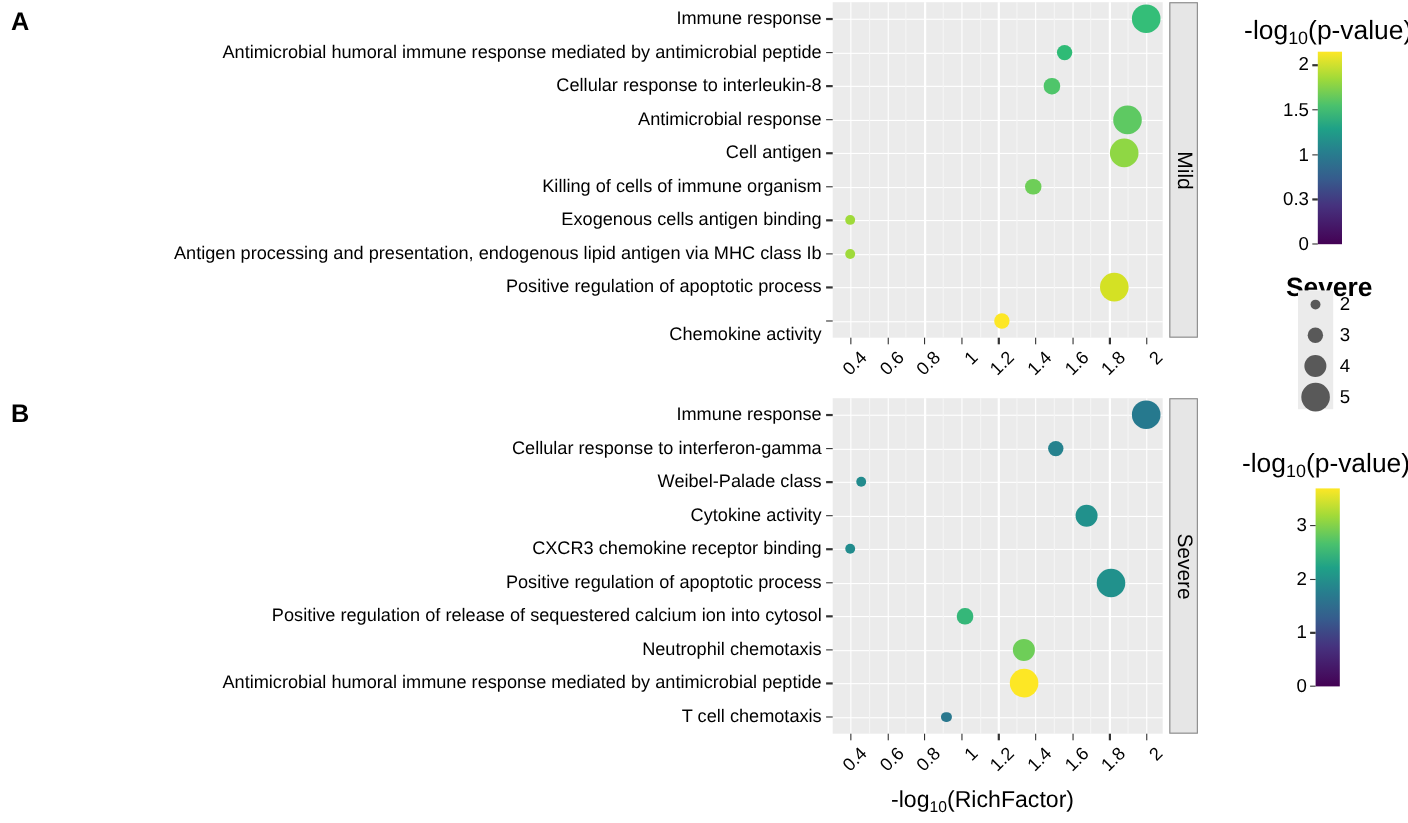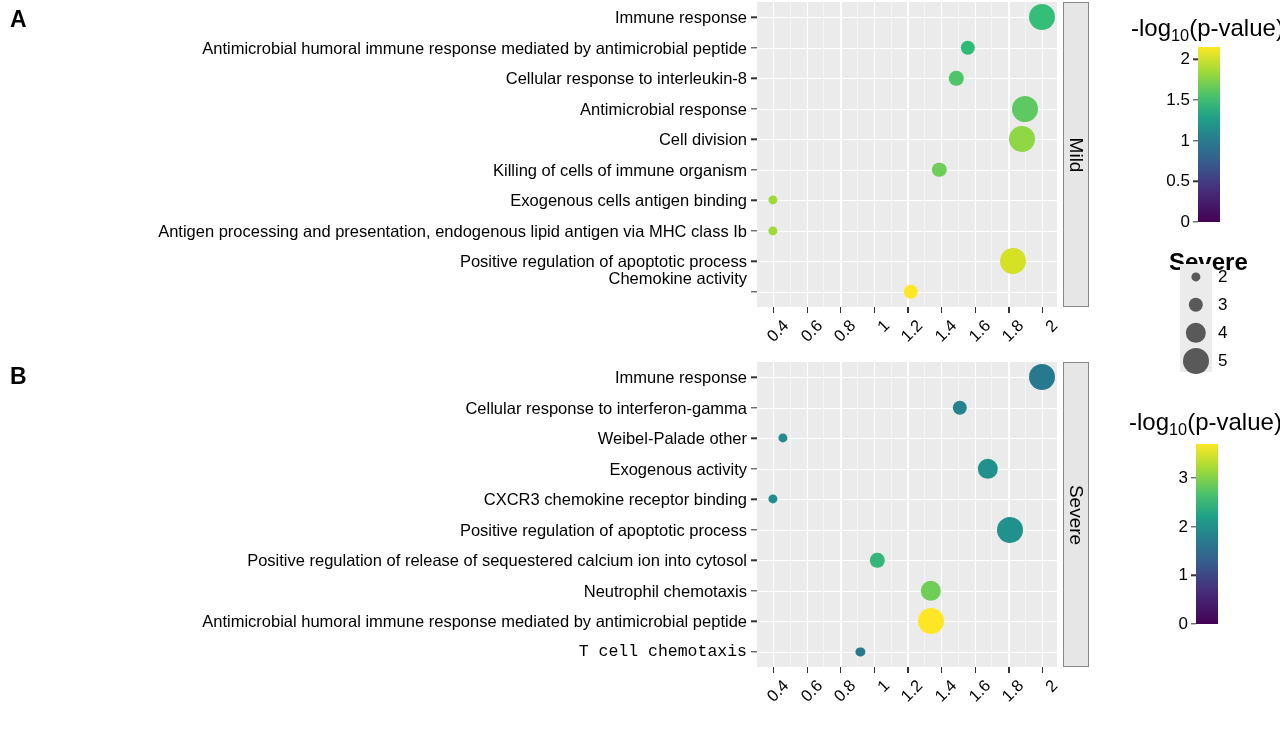--- a/index.html
+++ b/index.html
@@ -125,31 +125,31 @@
   </div>
   <div id="ylabsA">
       <div class="ylab" style="top: 17.25px; width: 747px; left: 0px;">Immune response</div>
       <div class="ytick" style="top: 17.25px; left: 751px;"></div>
       <div class="ylab" style="top: 47.75px; width: 747px; left: 0px;">Antimicrobial humoral immune response mediated by antimicrobial peptide</div>
       <div class="ytick" style="top: 47.75px; left: 751px;"></div>
       <div class="ylab" style="top: 78.25px; width: 747px; left: 0px;">Cellular response to interleukin-8</div>
       <div class="ytick" style="top: 78.25px; left: 751px;"></div>
       <div class="ylab" style="top: 108.75px; width: 747px; left: 0px;">Antimicrobial response</div>
       <div class="ytick" style="top: 108.75px; left: 751px;"></div>
-      <div class="ylab" style="top: 139.25px; width: 747px; left: 0px;">Cell division</div>
+      <div class="ylab" style="top: 139.25px; width: 747px; left: 0px;">Cell antigen</div>
       <div class="ytick" style="top: 139.25px; left: 751px;"></div>
       <div class="ylab" style="top: 169.75px; width: 747px; left: 0px;">Killing of cells of immune organism</div>
       <div class="ytick" style="top: 169.75px; left: 751px;"></div>
       <div class="ylab" style="top: 200.25px; width: 747px; left: 0px;">Exogenous cells antigen binding</div>
       <div class="ytick" style="top: 200.25px; left: 751px;"></div>
       <div class="ylab" style="top: 230.75px; width: 747px; left: 0px;">Antigen processing and presentation, endogenous lipid antigen via MHC class Ib</div>
       <div class="ytick" style="top: 230.75px; left: 751px;"></div>
       <div class="ylab" style="top: 261.25px; width: 747px; left: 0px;">Positive regulation of apoptotic process</div>
       <div class="ytick" style="top: 261.25px; left: 751px;"></div>
-      <div class="ylab" style="top: 278px; width: 747px; left: 0px;">Chemokine activity</div>
+      <div class="ylab" style="top: 304px; width: 747px; left: 0px;">Chemokine activity</div>
       <div class="ytick" style="top: 291.75px; left: 751px;"></div>
     </div>
   <div id="xaxisA">
       <div class="xtick" style="left: 772.966px; top: 307px;"></div>
       <div class="xlab" style="left: 658.966px; top: 316px; width: 120px;">0.4</div>
       <div class="xtick" style="left: 806.58px; top: 307px;"></div>
       <div class="xlab" style="left: 692.58px; top: 316px; width: 120px;">0.6</div>
       <div class="xtick" style="left: 840.193px; top: 307px;"></div>
       <div class="xlab" style="left: 726.193px; top: 316px; width: 120px;">0.8</div>
       <div class="xtick" style="left: 873.807px; top: 307px;"></div>
@@ -210,35 +210,35 @@
       <div class="gridline v" style="left: 284.874px;"></div>
     </div>
   <div class="strip" id="stripB" style="left: 1063px; top: 362px; width: 26px; height: 305px;">
     <span>Severe</span>
   </div>
   <div id="ylabsB">
       <div class="ylab" style="top: 377.25px; width: 747px; left: 0px;">Immune response</div>
       <div class="ytick" style="top: 377.25px; left: 751px;"></div>
       <div class="ylab" style="top: 407.75px; width: 747px; left: 0px;">Cellular response to interferon-gamma</div>
       <div class="ytick" style="top: 407.75px; left: 751px;"></div>
-      <div class="ylab" style="top: 438.25px; width: 747px; left: 0px;">Weibel-Palade other</div>
+      <div class="ylab" style="top: 438.25px; width: 747px; left: 0px;">Weibel-Palade class</div>
       <div class="ytick" style="top: 438.25px; left: 751px;"></div>
-      <div class="ylab" style="top: 468.75px; width: 747px; left: 0px;">Exogenous activity</div>
+      <div class="ylab" style="top: 468.75px; width: 747px; left: 0px;">Cytokine activity</div>
       <div class="ytick" style="top: 468.75px; left: 751px;"></div>
       <div class="ylab" style="top: 499.25px; width: 747px; left: 0px;">CXCR3 chemokine receptor binding</div>
       <div class="ytick" style="top: 499.25px; left: 751px;"></div>
       <div class="ylab" style="top: 529.75px; width: 747px; left: 0px;">Positive regulation of apoptotic process</div>
       <div class="ytick" style="top: 529.75px; left: 751px;"></div>
       <div class="ylab" style="top: 560.25px; width: 747px; left: 0px;">Positive regulation of release of sequestered calcium ion into cytosol</div>
       <div class="ytick" style="top: 560.25px; left: 751px;"></div>
       <div class="ylab" style="top: 590.75px; width: 747px; left: 0px;">Neutrophil chemotaxis</div>
       <div class="ytick" style="top: 590.75px; left: 751px;"></div>
       <div class="ylab" style="top: 621.25px; width: 747px; left: 0px;">Antimicrobial humoral immune response mediated by antimicrobial peptide</div>
       <div class="ytick" style="top: 621.25px; left: 751px;"></div>
-      <div class="ylab" style="top: 651.75px; width: 747px; left: 0px; font-family: Liberation Mono, monospace;">T cell chemotaxis</div>
+      <div class="ylab" style="top: 651.75px; width: 747px; left: 0px;">T cell chemotaxis</div>
       <div class="ytick" style="top: 651.75px; left: 751px;"></div>
     </div>
   <div id="xaxisB">
       <div class="xtick" style="left: 772.966px; top: 667px;"></div>
       <div class="xlab" style="left: 658.966px; top: 676px; width: 120px;">0.4</div>
       <div class="xtick" style="left: 806.58px; top: 667px;"></div>
       <div class="xlab" style="left: 692.58px; top: 676px; width: 120px;">0.6</div>
       <div class="xtick" style="left: 840.193px; top: 667px;"></div>
       <div class="xlab" style="left: 726.193px; top: 676px; width: 120px;">0.8</div>
       <div class="xtick" style="left: 873.807px; top: 667px;"></div>
@@ -260,34 +260,37 @@
       <div class="pt" title="Weibel-Palade body" style="left: 783.05px; top: 438.25px; width: 9.2px; height: 9.2px; background: rgb(34, 139, 141);"></div>
       <div class="pt" title="Cytokine activity" style="left: 988.092px; top: 468.75px; width: 20.4px; height: 20.4px; background: rgb(33, 145, 140);"></div>
       <div class="pt" title="CXCR3 chemokine receptor binding" style="left: 772.966px; top: 499.25px; width: 9.2px; height: 9.2px; background: rgb(34, 140, 141);"></div>
       <div class="pt" title="Positive regulation of apoptotic process" style="left: 1009.94px; top: 529.75px; width: 26px; height: 26px; background: rgb(33, 145, 140);"></div>
       <div class="pt" title="Positive regulation of release of sequestered calcium ion into cytosol" style="left: 877.168px; top: 560.25px; width: 14.4px; height: 14.4px; background: rgb(53, 183, 121);"></div>
       <div class="pt" title="Neutrophil chemotaxis" style="left: 930.95px; top: 590.75px; width: 20.4px; height: 20.4px; background: rgb(110, 206, 88);"></div>
       <div class="pt" title="Antimicrobial humoral immune response mediated by antimicrobial peptide" style="left: 930.95px; top: 621.25px; width: 26px; height: 26px; background: rgb(253, 231, 37);"></div>
       <div class="pt" title="T cell chemotaxis" style="left: 860.361px; top: 651.75px; width: 9.2px; height: 9.2px; background: rgb(42, 120, 142);"></div>
     </div>
 
+  <div class="axis-title" id="xtitle" style="left: 810px; top: 716px;">
+    <span>-log</span><span class="sub">10</span><span>(RichFactor)</span>
+  </div>
 
   <div class="legend-title" id="cTitleA" style="left: 1131px; top: 14px;">
     <span>-log</span><span class="sub">10</span><span>(p-value)</span>
   </div>
   <div class="cbar" id="cbarA" style="left: 1198px; top: 47px; height: 175px;"></div>
   <div id="cbarAticks">
       <div class="cbar-tick" style="left: 1193px; top: 59.2093px;"></div>
       <div class="cbar-lab" style="left: 1138px; top: 59.2093px; width: 52px;">2</div>
       <div class="cbar-tick" style="left: 1193px; top: 99.907px;"></div>
       <div class="cbar-lab" style="left: 1138px; top: 99.907px; width: 52px;">1.5</div>
       <div class="cbar-tick" style="left: 1193px; top: 140.605px;"></div>
       <div class="cbar-lab" style="left: 1138px; top: 140.605px; width: 52px;">1</div>
       <div class="cbar-tick" style="left: 1193px; top: 181.302px;"></div>
-      <div class="cbar-lab" style="left: 1138px; top: 181.302px; width: 52px;">0.5</div>
+      <div class="cbar-lab" style="left: 1138px; top: 181.302px; width: 52px;">0.3</div>
       <div class="cbar-tick" style="left: 1193px; top: 222px;"></div>
       <div class="cbar-lab" style="left: 1138px; top: 222px; width: 52px;">0</div>
     </div>
 
   <div class="legend-title bold" id="sTitle" style="left: 1169px; top: 248px;">Severe</div>
   <div class="size-key-bg" id="sBg" style="left: 1180px; top: 264px; width: 32px; height: 108px;"></div>
   <div id="sKeys">
       <div class="size-dot" style="left: 1196px; top: 277px; width: 9.2px; height: 9.2px; background: rgb(89, 89, 89);"></div>
       <div class="size-lab" style="left: 1218px; top: 277px;">2</div>
       <div class="size-dot" style="left: 1196px; top: 305px; width: 14.4px; height: 14.4px; background: rgb(89, 89, 89);"></div>

